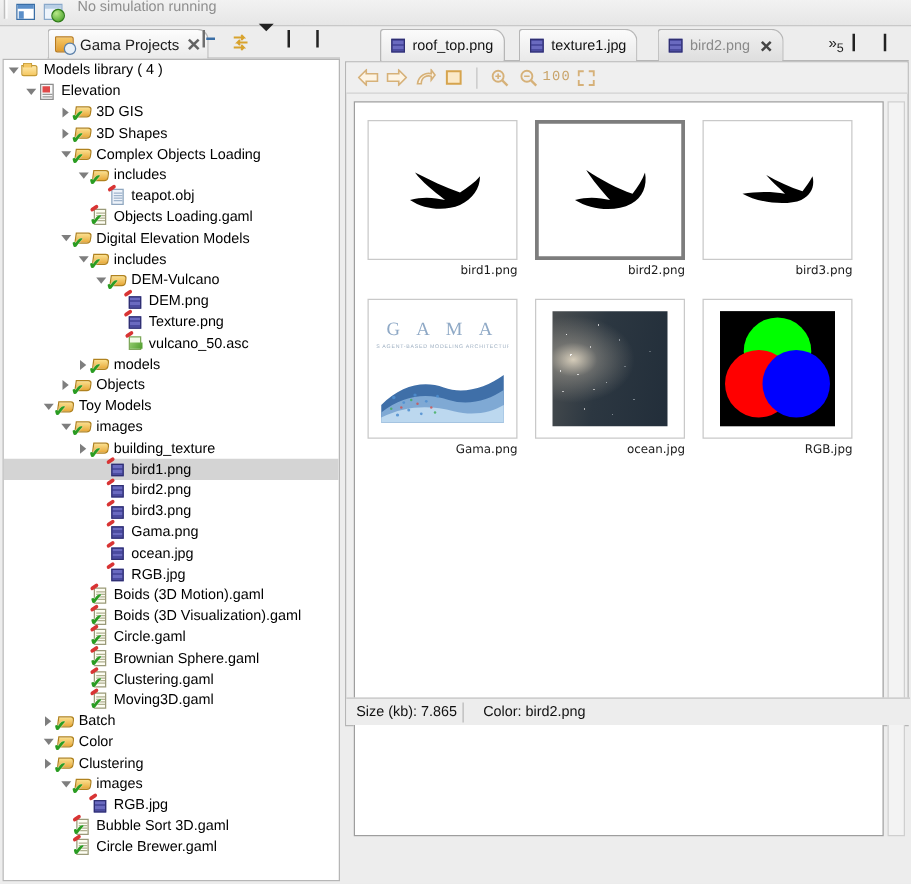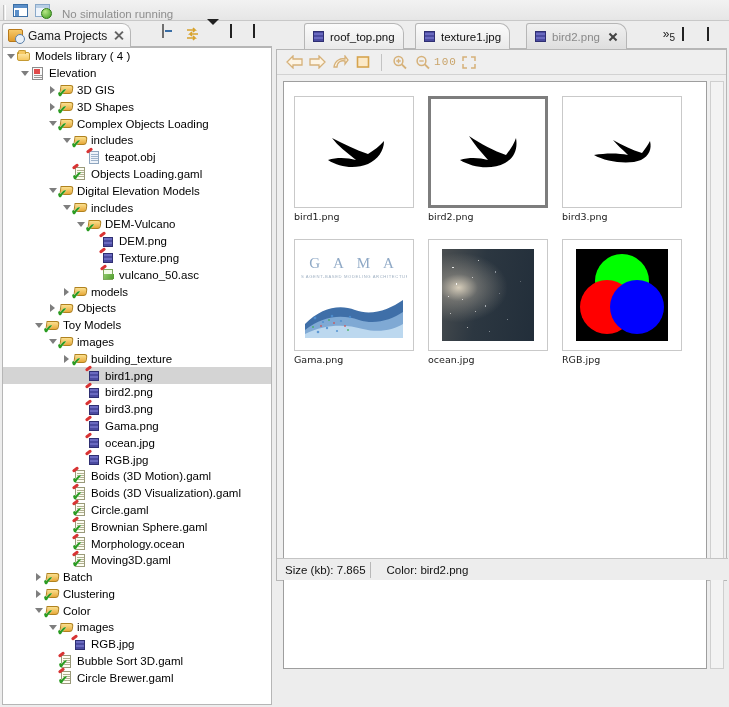--- a/index.html
+++ b/index.html
@@ -12,40 +12,41 @@
     font-size: 11px;
     color: #000;
   }
   #app { position: relative; width: 729px; height: 707px; background: #ededed; }
 
   
   #coolbar {
     position: absolute; left: 0; top: 0; width: 729px; height: 21px;
     background: linear-gradient(to bottom,#f2f2f2 0%, #e6e6e6 100%);
     border-bottom: 1px solid #c8c8c8;
-    display: flex; align-items: flex-end; padding-left: 3px;
+    display: flex; align-items: flex-start; padding-left: 3px;
   }
   .grip { width: 3px; height: 15px; border-left: 1px solid #bfbfbf; border-right: 1px solid #ffffff; margin-right: 4px; }
   .tb-btn { width: 21px; height: 19px; display: flex; align-items: center; justify-content: center; margin-right: 1px; }
   .ico-layout { width: 15px; height: 13px; border: 1.5px solid #3a6ea5; background: #fff; position: relative; }
   .ico-layout:before { content:""; position:absolute; left:0; top:0; right:0; height:3px; background:#5b8fc9; }
   .ico-layout:after { content:""; position:absolute; left:1px; top:5px; width:4px; height:6px; background:#5b8fc9; }
   .ico-run { width: 15px; height: 13px; border: 1.5px solid #8aa9c9; background: #eef4fb; position: relative; }
   .ico-run:before { content:""; position:absolute; left:0; top:0; right:0; height:3px; background:#b9cfe6; }
   .ico-run:after {
     content:""; position:absolute; right:-3px; bottom:-3px; width:9px; height:9px; border-radius:50%;
     background: radial-gradient(circle at 35% 30%, #b7e887, #3f9c21);
     border:1px solid #2d7a16;
   }
   #coolbar .status-text { margin-left: 8px; color: #8e8e8e; font-size: 11.5px; }
 
   
   #left-view {
     position: absolute; left: 2px; top: 23px; width: 270px; height: 682px;
     background: #ededed;
+    padding-left: 36px;
   }
   #left-tabbar { position: relative; height: 24px; }
   .tabfolder-line { position:absolute; left:0; right:0; bottom:0; height:1px; background:#b6b6b6; }
   .vtab {
     position: absolute; left: 0; top: 0; height: 24px;
     display: flex; align-items: center; padding: 0 6px 0 5px;
     background: linear-gradient(to bottom,#fdfdfd 0%,#eaeaea 100%);
     border: 1px solid #b6b6b6; border-bottom: none;
     border-radius: 3px 9px 0 0;
   }
@@ -172,21 +173,21 @@
     content:""; position:absolute; left:50%; top:0; width:2px; height:10px; background:#444;
   }
   .etab .eclose:before { transform: translateX(-50%) rotate(45deg); }
   .etab .eclose:after  { transform: translateX(-50%) rotate(-45deg); }
   #echevron { position:absolute; right:52px; top:4px; font-size:12px; color:#222; }
   #echevron sub { font-size:10px; }
   #etools { position:absolute; right:4px; top:5px; display:flex; gap:9px; align-items:center; }
 
   #editor-body {
     position:absolute; left:0; top:26px; width:451px; height:532px;
-    border:1px solid #b6b6b6; background:#efefef;
+    border:1px solid #b6b6b6; background:#efefef;text-align:right;
   }
   #img-toolbar {
     height:25px; display:flex; align-items:center; padding-left:6px;
     background:#efefef; border-bottom:1px solid #d2d2d2;
   }
   .itb { width:23px; height:20px; display:flex; align-items:center; justify-content:center; }
   .tsep { width:1px; height:17px; background:#c3c3c3; margin:0 6px; }
   .t100 { font-size:11px; color:#c9a46a; letter-spacing:1px; font-family:"Liberation Mono", monospace; }
 
   #canvas {
@@ -548,21 +549,21 @@
           <span class="tlabel">Brownian Sphere.gaml</span>
         </div>
         <div class="trow">
           <span style="display:inline-block;width:56px;flex:0 0 56px"></span>
           <span class="twist none"></span>
           <span class="ticon ic-gaml">
             <i></i>
             <u></u>
             <b></b>
           </span>
-          <span class="tlabel">Morphology.ocean</span>
+          <span class="tlabel">Clustering.gaml</span>
         </div>
         <div class="trow">
           <span style="display:inline-block;width:56px;flex:0 0 56px"></span>
           <span class="twist none"></span>
           <span class="ticon ic-gaml">
             <i></i>
             <u></u>
             <b></b>
           </span>
           <span class="tlabel">Moving3D.gaml</span>
@@ -571,35 +572,35 @@
           <span style="display:inline-block;width:28px;flex:0 0 28px"></span>
           <span class="twist closed"></span>
           <span class="ticon ic-folder-check">
             <i></i>
             <b></b>
           </span>
           <span class="tlabel">Batch</span>
         </div>
         <div class="trow">
           <span style="display:inline-block;width:28px;flex:0 0 28px"></span>
+          <span class="twist open"></span>
+          <span class="ticon ic-folder-check">
+            <i></i>
+            <b></b>
+          </span>
+          <span class="tlabel">Color</span>
+        </div>
+        <div class="trow">
+          <span style="display:inline-block;width:28px;flex:0 0 28px"></span>
           <span class="twist closed"></span>
           <span class="ticon ic-folder-check">
             <i></i>
             <b></b>
           </span>
           <span class="tlabel">Clustering</span>
-        </div>
-        <div class="trow">
-          <span style="display:inline-block;width:28px;flex:0 0 28px"></span>
-          <span class="twist open"></span>
-          <span class="ticon ic-folder-check">
-            <i></i>
-            <b></b>
-          </span>
-          <span class="tlabel">Color</span>
         </div>
         <div class="trow">
           <span style="display:inline-block;width:42px;flex:0 0 42px"></span>
           <span class="twist open"></span>
           <span class="ticon ic-folder-check">
             <i></i>
             <b></b>
           </span>
           <span class="tlabel">images</span>
         </div>

